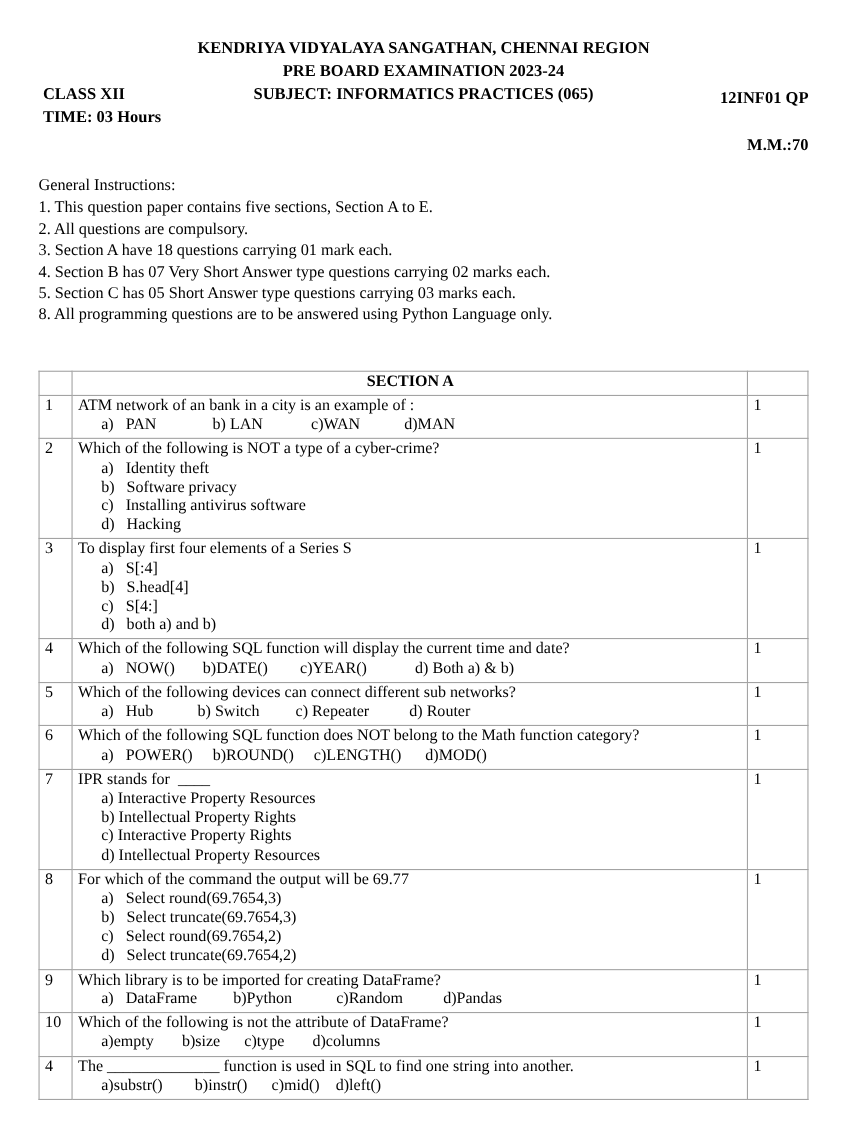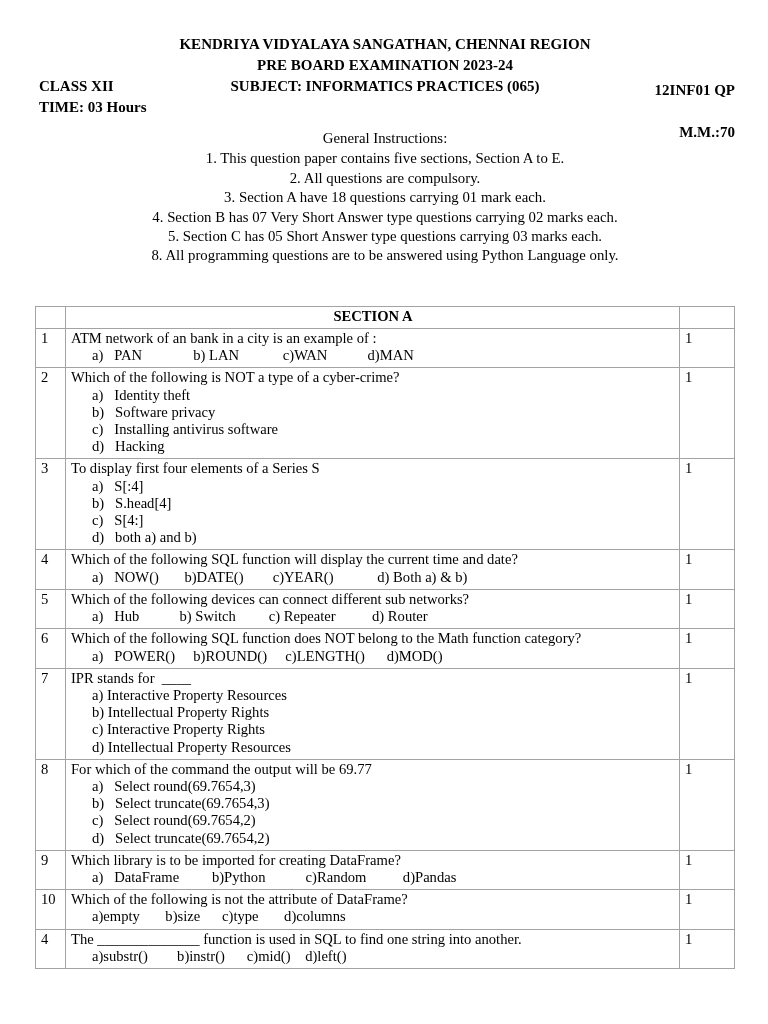--- a/index.html
+++ b/index.html
@@ -3,21 +3,21 @@
 <meta charset="utf-8">
 <style>
   html,body{margin:0;padding:0;background:#ffffff;}
   body{width:768px;min-height:1024px;font-family:"Liberation Serif", serif;color:#000;}
   .page{padding:34px 33px 0 35px;}
 
   .hline{position:relative;text-align:center;font-weight:bold;font-size:15px;line-height:21px;min-height:21px;}
   .hl-left{position:absolute;left:4px;top:0;}
   .hl-right{position:absolute;right:0;top:0;margin-top:25px;}
 
-  .instructions{margin-top:11px;font-size:14.8px;line-height:19.4px;text-align:center;}
+  .instructions{margin-top:42px;font-size:14.8px;line-height:19.4px;}
   .instructions div{white-space:pre-wrap;}
   .instr-title{margin-bottom:1px;}
 
   table.qtable{border-collapse:collapse;table-layout:fixed;width:700px;margin-top:40px;font-size:14.6px;}
   table.qtable td{border:1px solid #a3a3a3;vertical-align:top;padding:1px 4px 3px 5px;line-height:17.2px;}
   td.no{padding-left:6px;}
   td.mk{padding-left:7px;}
   td.sec{text-align:center;font-weight:bold;}
   .q,.opt{white-space:pre-wrap;}
   .opt{padding-left:21px;}

